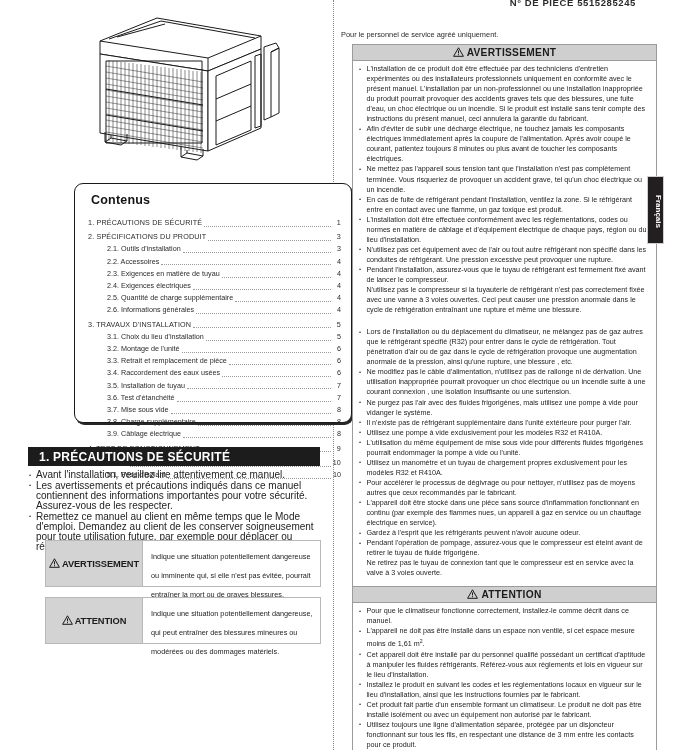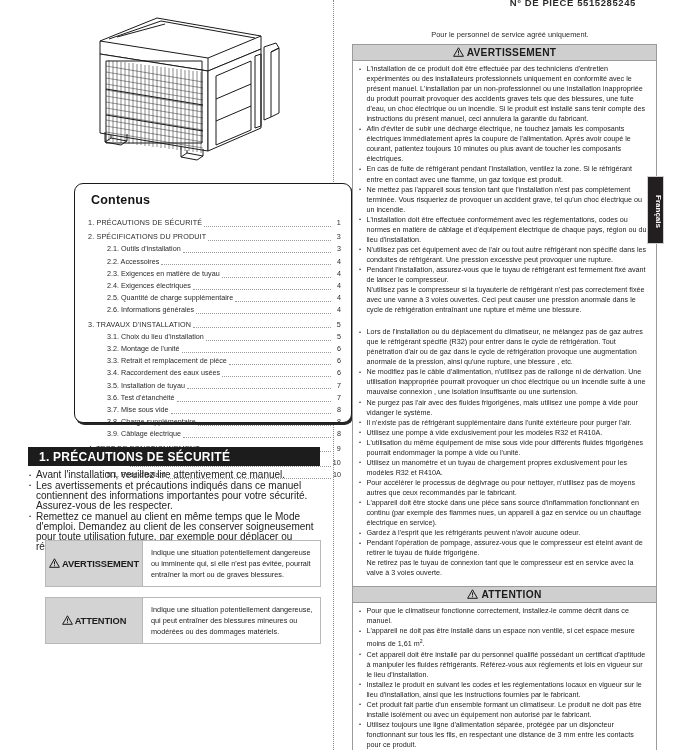--- a/index.html
+++ b/index.html
@@ -94,29 +94,29 @@
   .defbox .lbl{
     flex:0 0 96px;background:#d3d3d3;
     display:flex;align-items:center;justify-content:center;
     font-size:9.3px;font-weight:bold;color:#1b1b1b;
     letter-spacing:-.1px;
     border-right:1px solid #b8b8b8;
   }
   .defbox .lbl .tri{margin-right:2px;display:inline-block;}
   .defbox .txt{
     flex:1 1 auto;padding:6px 7px 6px 8px;
-    font-size:7.3px;line-height:11px;color:#232323;
+    font-size:7.3px;line-height:19px;color:#232323;
   }
   #def-warning{top:540px;height:47px;}
   #def-caution{top:597px;height:47px;}
 
   
   .rc-note{
-    position:absolute;left:11px;top:30px;width:316px;
-    text-align:center;font-size:7.4px;color:#2a2a2a;
+    position:absolute;left:0;top:30px;width:316px;
+    text-align:left;font-size:7.4px;color:#2a2a2a;
   }
   .panel{
     position:absolute;left:11px;width:305px;
     border:1px solid #9b9b9b;box-sizing:border-box;background:#fff;
   }
   .panel-hd{
     background:#cfcfcf;border-bottom:1px solid #9b9b9b;
     height:15px;display:flex;align-items:center;justify-content:center;
     font-size:10.2px;font-weight:bold;color:#1b1b1b;letter-spacing:.3px;
   }
@@ -402,29 +402,29 @@
           <svg width="11" height="10" viewBox="0 0 11 10">
               <polygon points="5.5,0.8 10.4,9.3 0.6,9.3" fill="none" stroke="#1b1b1b" stroke-width="1"></polygon>
               <rect x="5" y="3.4" width="1" height="3" fill="#1b1b1b"></rect>
               <rect x="5" y="7.2" width="1" height="1" fill="#1b1b1b"></rect>
             </svg>
         </span>
         <span>AVERTISSEMENT</span>
       </div>
       <div class="panel-bd" id="warn-list">
           <div class="bul">L'installation de ce produit doit être effectuée par des techniciens d'entretien expérimentés ou des installateurs professionnels uniquement en conformité avec le présent manuel. L'installation par un non-professionnel ou une installation inappropriée du produit pourrait provoquer des accidents graves tels que des blessures, une fuite d'eau, un choc électrique ou un incendie. Si le produit est installé sans tenir compte des instructions du présent manuel, ceci annulera la garantie du fabricant.</div>
-          <div class="bul">Afin d'éviter de subir une décharge électrique, ne touchez jamais les composants électriques immédiatement après la coupure de l'alimentation. Après avoir coupé le courant, patientez toujours 10 minutes ou plus avant de toucher les composants électriques.</div>
+          <div class="bul">Afin d'éviter de subir une décharge électrique, ne touchez jamais les composants électriques immédiatement après la coupure de l'alimentation. Après avoir coupé le courant, patientez toujours 8 minutes ou plus avant de toucher les composants électriques.</div>
+          <div class="bul">Ne mettez pas l'appareil sous tension tant que l'installation n'est pas complètement terminée. Vous risqueriez de provoquer un accident grave, tel qu'un choc électrique ou un incendie.</div>
           <div class="bul">En cas de fuite de réfrigérant pendant l'installation, ventilez la zone. Si le réfrigérant entre en contact avec une flamme, un gaz toxique est produit.</div>
-          <div class="bul">Ne mettez pas l'appareil sous tension tant que l'installation n'est pas complètement terminée. Vous risqueriez de provoquer un accident grave, tel qu'un choc électrique ou un incendie.</div>
           <div class="bul">L'installation doit être effectuée conformément avec les réglementations, codes ou normes en matière de câblage et d'équipement électrique de chaque pays, région ou du lieu d'installation.</div>
           <div class="bul">N'utilisez pas cet équipement avec de l'air ou tout autre réfrigérant non spécifié dans les conduites de réfrigérant. Une pression excessive peut provoquer une rupture.</div>
           <div class="bul">Pendant l'installation, assurez-vous que le tuyau de réfrigérant est fermement fixé avant de lancer le compresseur.</div>
           <div class="cont">N'utilisez pas le compresseur si la tuyauterie de réfrigérant n'est pas correctement fixée avec une vanne à 3 voies ouvertes. Ceci peut causer une pression anormale dans le cycle de réfrigération entraînant une rupture et même une blessure.</div>
           <div class="bul">Lors de l'installation ou du déplacement du climatiseur, ne mélangez pas de gaz autres que le réfrigérant spécifié (R32) pour entrer dans le cycle de réfrigération. Tout pénétration d'air ou de gaz dans le cycle de réfrigération provoque une augmentation anormale de la pression, ainsi qu'une rupture, une blessure , etc.</div>
-          <div class="bul">Ne modifiez pas le câble d'alimentation, n'utilisez pas de rallonge ni de dérivation. Une utilisation inappropriée pourrait provoquer un choc électrique ou un incendie suite à une mauvaise connexion , une isolation insuffisante ou une surtension.</div>
+          <div class="bul">Ne modifiez pas le câble d'alimentation, n'utilisez pas de rallonge ni de dérivation. Une utilisation inappropriée pourrait provoquer un choc électrique ou un incendie suite à une courant connexion , une isolation insuffisante ou une surtension.</div>
           <div class="bul">Ne purgez pas l'air avec des fluides frigorigènes, mais utilisez une pompe à vide pour vidanger le système.</div>
           <div class="bul">Il n'existe pas de réfrigérant supplémentaire dans l'unité extérieure pour purger l'air.</div>
           <div class="bul">Utilisez une pompe à vide exclusivement pour les modèles R32 et R410A.</div>
           <div class="bul">L'utilisation du même équipement de mise sous vide pour différents fluides frigorigènes pourrait endommager la pompe à vide ou l'unité.</div>
           <div class="bul">Utilisez un manomètre et un tuyau de chargement propres exclusivement pour les modèles R32 et R410A.</div>
           <div class="bul">Pour accélérer le processus de dégivrage ou pour nettoyer, n'utilisez pas de moyens autres que ceux recommandés par le fabricant.</div>
           <div class="bul">L'appareil doit être stocké dans une pièce sans source d'inflammation fonctionnant en continu (par exemple des flammes nues, un appareil à gaz en service ou un chauffage électrique en service).</div>
           <div class="bul">Gardez à l'esprit que les réfrigérants peuvent n'avoir aucune odeur.</div>
           <div class="bul">Pendant l'opération de pompage, assurez-vous que le compresseur est éteint avant de retirer le tuyau de fluide frigorigène.</div>
           <div class="cont">Ne retirez pas le tuyau de connexion tant que le compresseur est en service avec la valve à 3 voies ouverte.</div>

